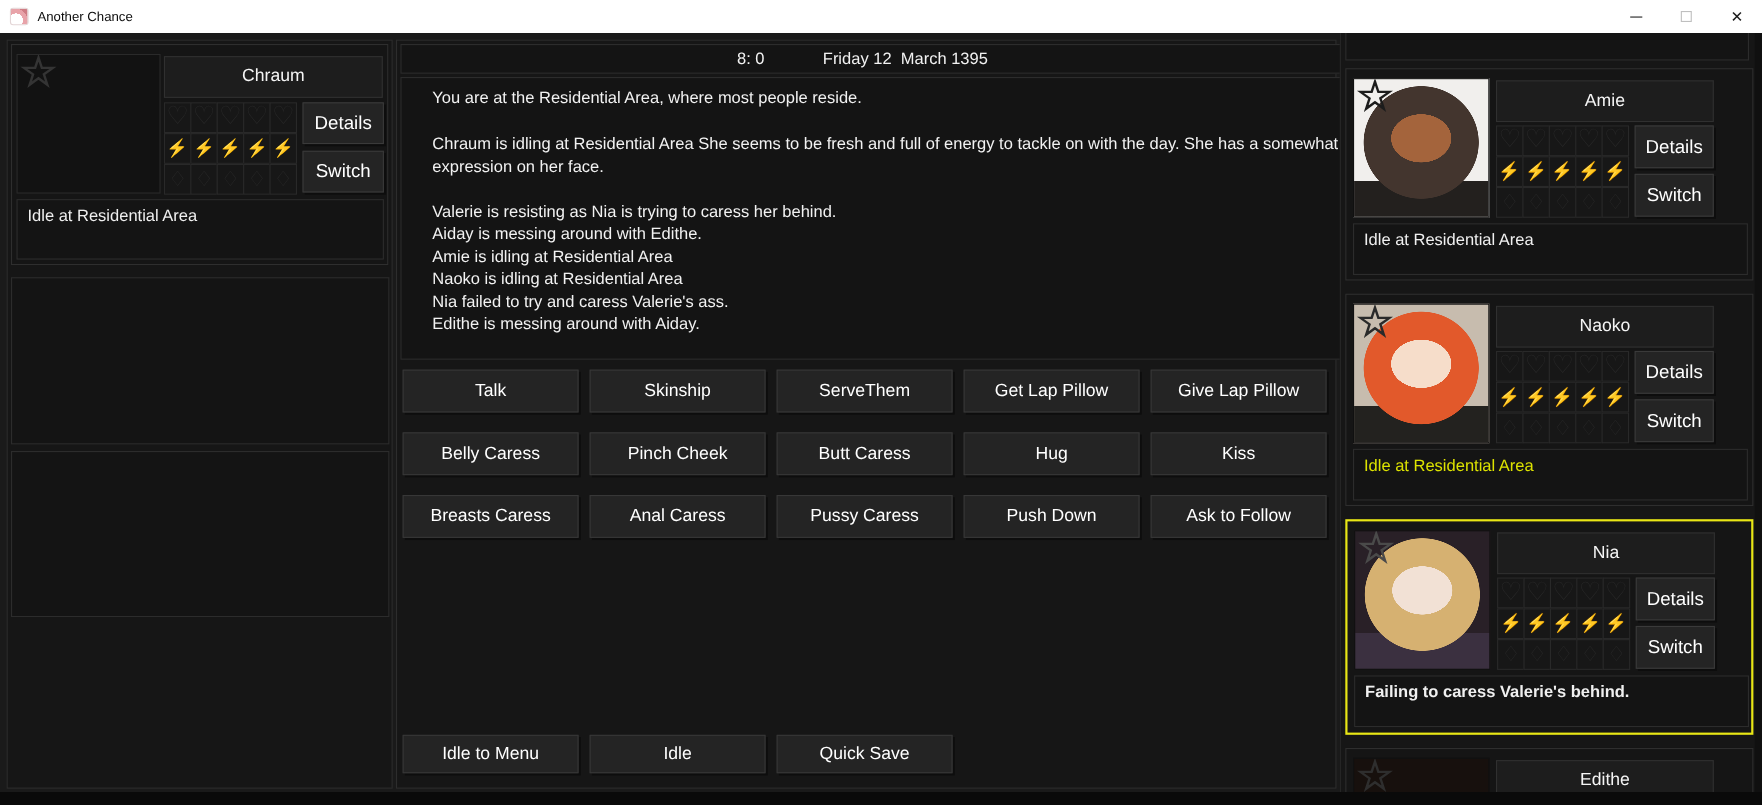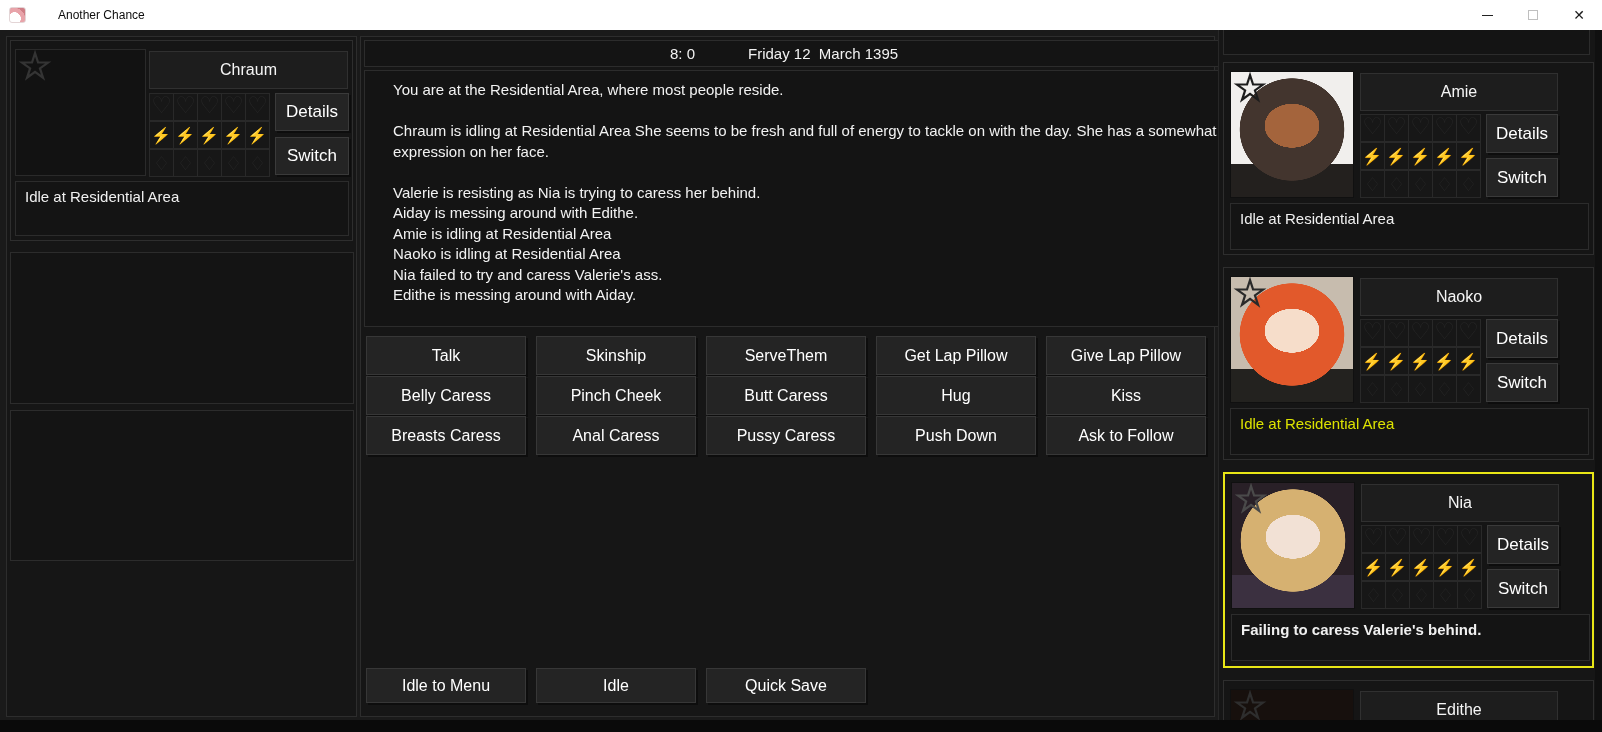--- a/index.html
+++ b/index.html
@@ -4,21 +4,21 @@
 <style>
   * { box-sizing: border-box; margin: 0; padding: 0; }
   html,body { width:1602px; height:732px; overflow:hidden; }
   body {
     background:#1a1a1a;
     font-family:"Liberation Sans", sans-serif;
     color:#ededed;
     position:relative;
   }
   
-  .titlebar{position:absolute;top:0;left:0;width:1602px;height:30px;background:#ffffff;display:flex;align-items:center;z-index:5;gap:24px;}
+  .titlebar{position:absolute;top:0;left:0;width:1602px;height:30px;background:#ffffff;display:flex;align-items:center;z-index:5;}
   .app-icon{width:17px;height:16px;margin-left:9px;border-radius:3px;
     background:radial-gradient(circle at 30% 75%, #ffffff 0 42%, #e8a3a9 43% 70%, #cf7d85 71%);
     border:1px solid #e3d5d6;}
   .titlebar .title{margin-left:8px;font-size:12px;color:#0c0c0c;}
   .win-controls{margin-left:auto;display:flex;height:100%;}
   .win-btn{width:46px;height:100%;background:none;border:none;display:flex;align-items:center;justify-content:center;cursor:pointer;}
   .glyph-min{width:11px;height:1px;background:#222;display:block;}
   .glyph-max{width:10px;height:10px;border:1px solid #bfbfbf;display:block;}
   .glyph-close{font-size:14px;color:#1a1a1a;line-height:1;}
   
@@ -54,21 +54,21 @@
   .player-card .status-box{left:4px;top:140px;width:334px;height:55px;}
   .empty-box{position:absolute;left:3px;width:344px;background:#141414;border:1px solid #2c2c2c;}
   .empty-box.b1{top:215px;height:152px;}
   .empty-box.b2{top:373px;height:151px;}
   
   .time-header{position:absolute;left:3px;top:3px;width:936px;height:27px;background:#141414;border:1px solid #2c2c2c;font-size:15px;color:#f2f2f2;}
   .time-header .time{position:absolute;left:305px;top:4px;}
   .time-header .date{position:absolute;left:383px;top:4px;white-space:pre;}
   .narrative{position:absolute;left:3px;top:33px;width:968px;height:257px;background:#141414;border:1px solid #2c2c2c;padding:9px 28px;font-size:15px;line-height:20.5px;color:#f2f2f2;overflow:hidden;}
   .nline{min-height:20.5px;white-space:pre-wrap;}
-  .actions{position:absolute;left:5px;top:299px;display:grid;grid-template-columns:repeat(5,160px);grid-auto-rows:39px;gap:1px 10px;}
+  .actions{position:absolute;left:5px;top:299px;display:grid;grid-template-columns:repeat(5,160px);grid-auto-rows:39px;gap:18px 10px;}
   .action-btn{background:#242424;border:1px solid #373737;box-shadow:2px 2px 0 rgba(0,0,0,.4);color:#fff;font-size:16px;display:flex;align-items:center;justify-content:center;cursor:pointer;}
   .footer-row{position:absolute;left:5px;top:631px;display:flex;gap:10px;}
   .footer-row .action-btn{width:160px;height:35px;}
   
   .partial-top{position:absolute;left:4px;top:-21px;width:367px;height:46px;background:#141414;border:1px solid #2c2c2c;}
   .companion-card{left:4px;width:371px;height:193px;}
   .companion-card.highlighted{border-width:2px;height:196px;}
   .companion-card .portrait{left:6px;top:8px;width:124px;height:127px;border:1px solid #101010;}
   .companion-card .nameplate{left:136px;top:10px;width:198px;height:38px;}
   .companion-card .stats{left:136px;top:51px;}

